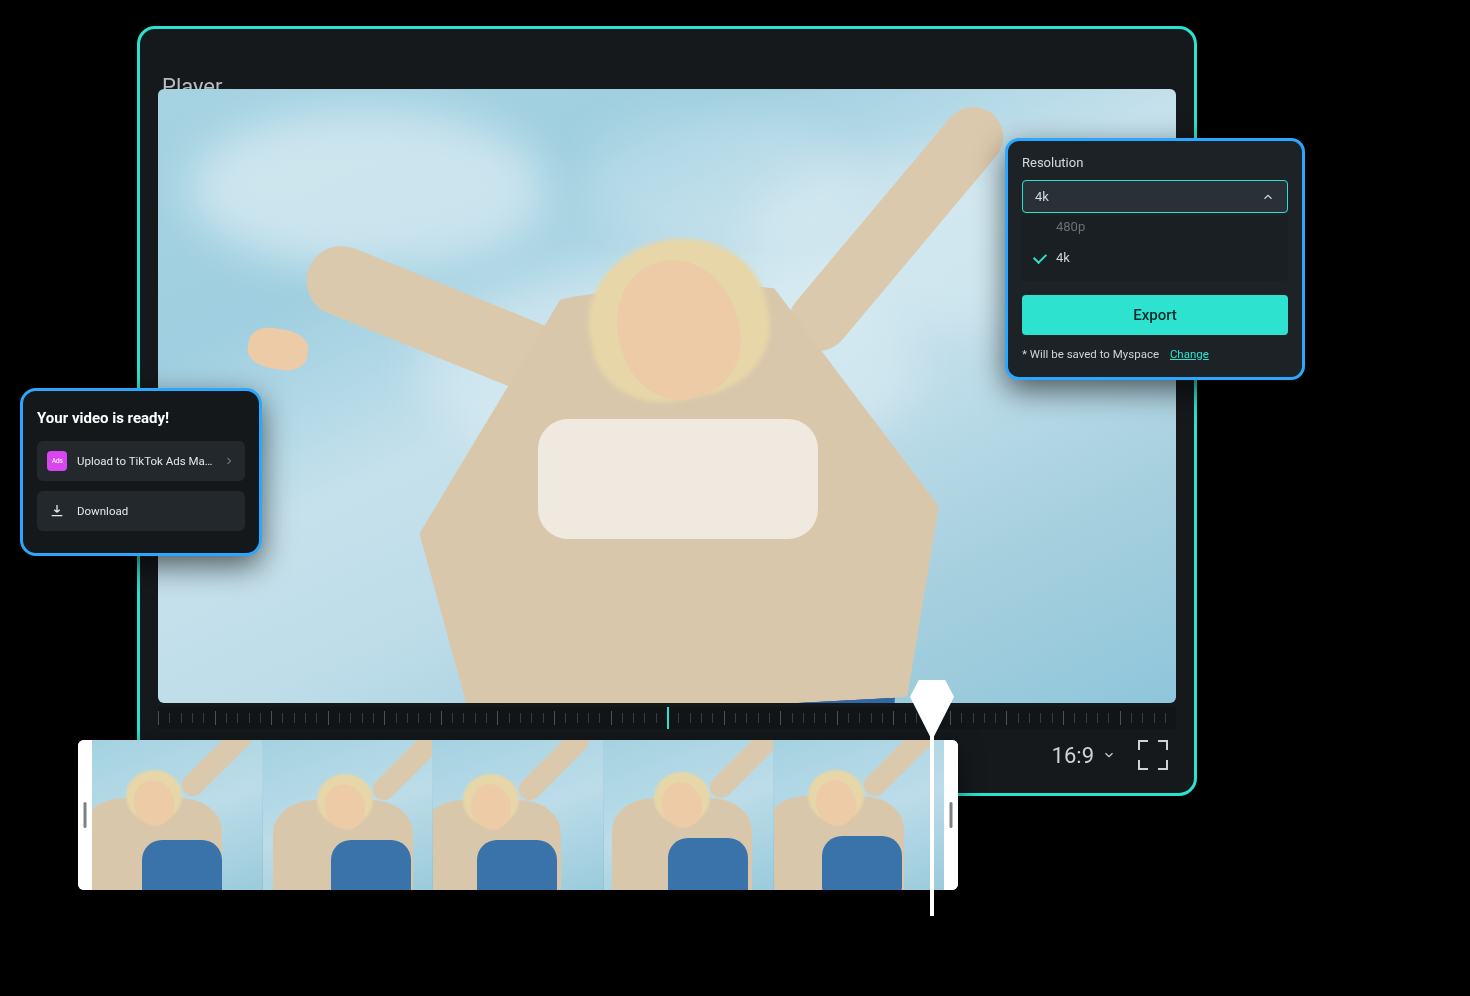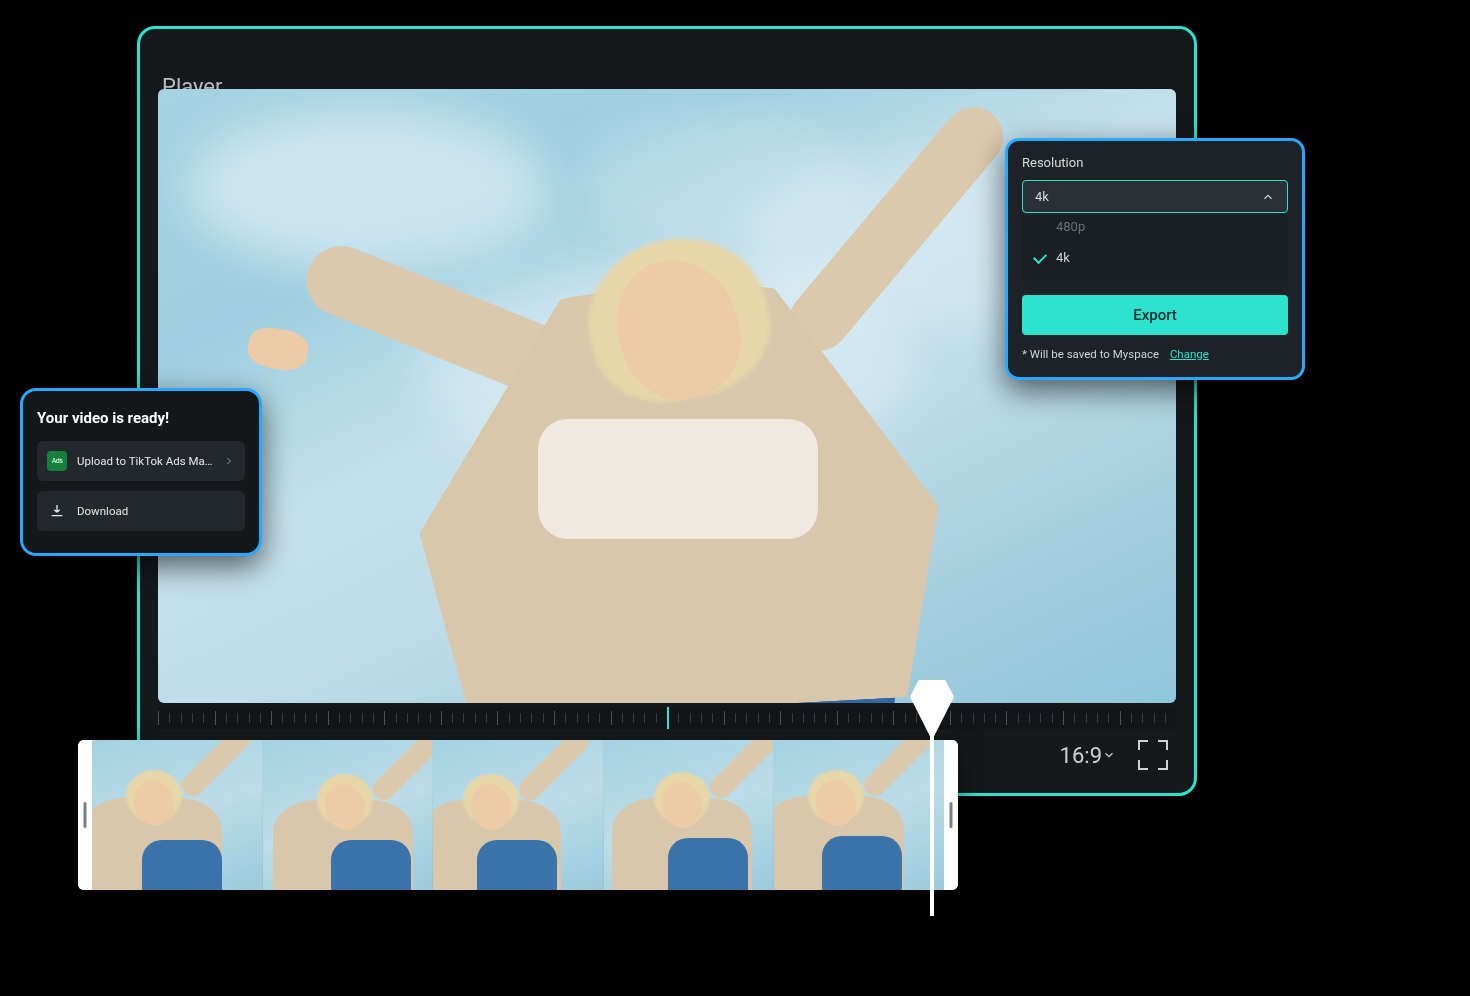--- a/index.html
+++ b/index.html
@@ -112,21 +112,21 @@
     position:absolute; bottom:64px; left:50%; width:2px; height:22px; background:#2de3d0;
   }
 
   
   .controls{
     position:absolute; left:18px; right:18px; bottom:18px; height:40px;
     display:flex; align-items:center; justify-content:flex-end; gap:22px;
     padding:0 8px;
   }
   .aspect{
-    display:flex; align-items:center; color:#cfd3d6; font-size:22px;
+    display:flex; align-items:center; gap:8px; color:#cfd3d6; font-size:22px;
     cursor:pointer;
   }
   .chev{ width:14px;height:14px; }
   .fs-wrap{ border:none; width:30px; height:30px; position:relative;}
   .fs-corner{position:absolute;width:10px;height:10px;border:2px solid #cfd3d6;}
   .fs-tl{top:0;left:0;border-right:none;border-bottom:none;}
   .fs-tr{top:0;right:0;border-left:none;border-bottom:none;}
   .fs-bl{bottom:0;left:0;border-right:none;border-top:none;}
   .fs-br{bottom:0;right:0;border-left:none;border-top:none;}
 
@@ -142,21 +142,21 @@
     box-shadow:0 10px 30px rgba(0,0,0,.6);
   }
   .ready-title{ color:#fff; font-size:15px; font-weight:700; margin-bottom:14px; }
   .opt-row{
     display:flex; align-items:center; gap:10px;
     background:#22282c; border-radius:6px; padding:10px 10px;
     margin-bottom:10px; cursor:pointer;
   }
   .opt-row:last-child{ margin-bottom:0;}
   .opt-ico{
-    width:20px;height:20px; background:#15803d; border-radius:4px;
+    width:20px;height:20px; background:#d946ef; border-radius:4px;
     display:flex;align-items:center;justify-content:center;
     color:#fff; font-size:12px;
   }
   .opt-label{ flex:1; color:#e6e6e6; font-size:11.5px; white-space:nowrap; overflow:hidden; text-overflow:ellipsis;}
   .opt-chev{ color:#9aa0a4; }
 
   
   .res-panel{
     position:absolute;
     right:165px; top:138px;

